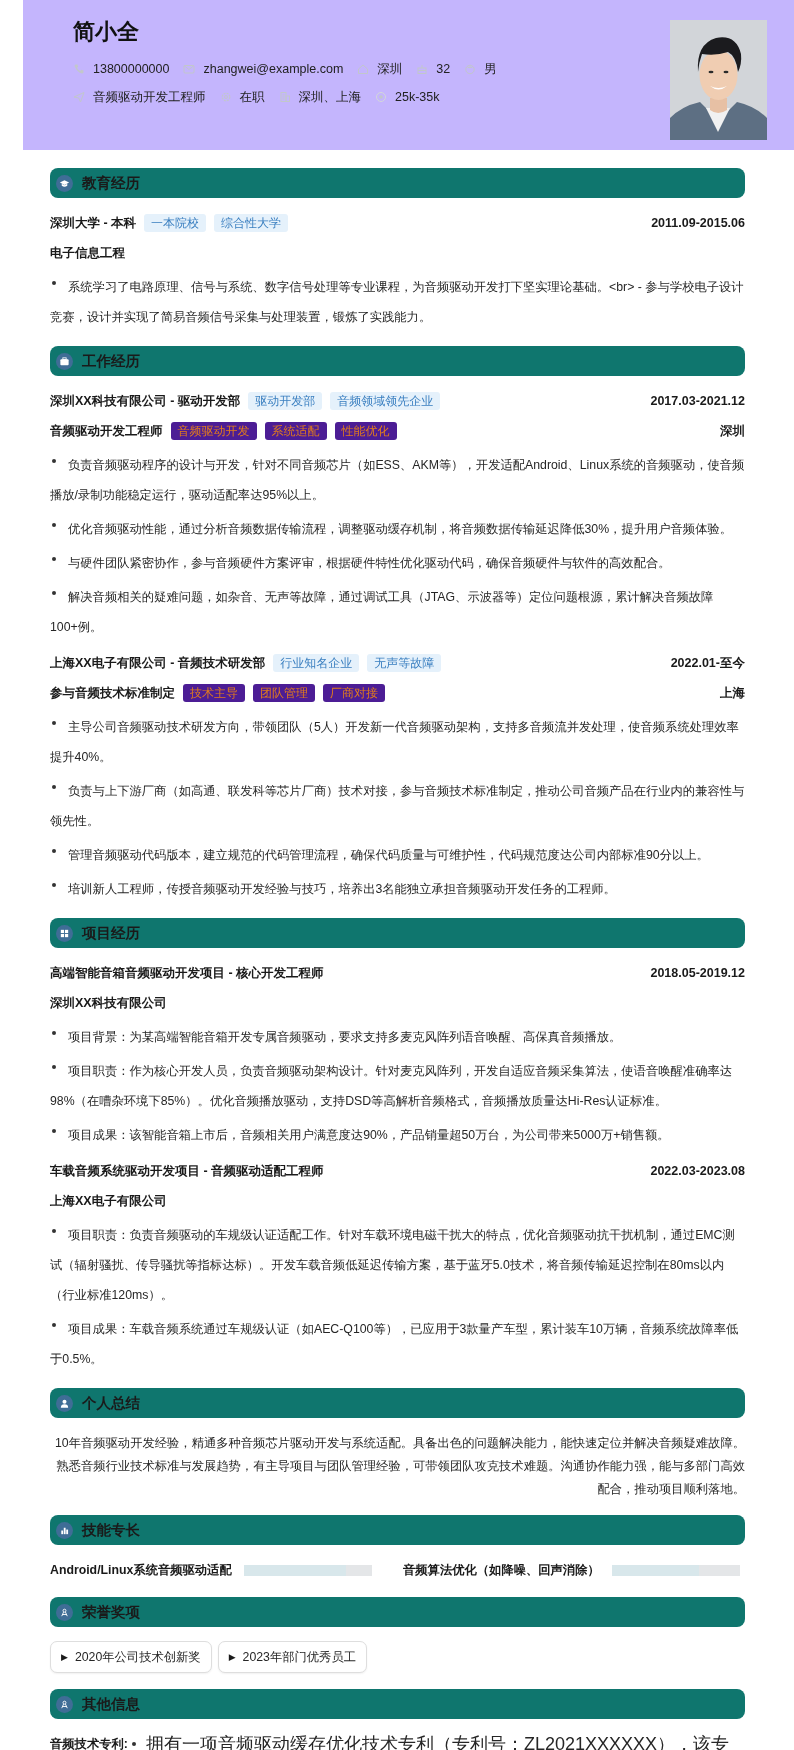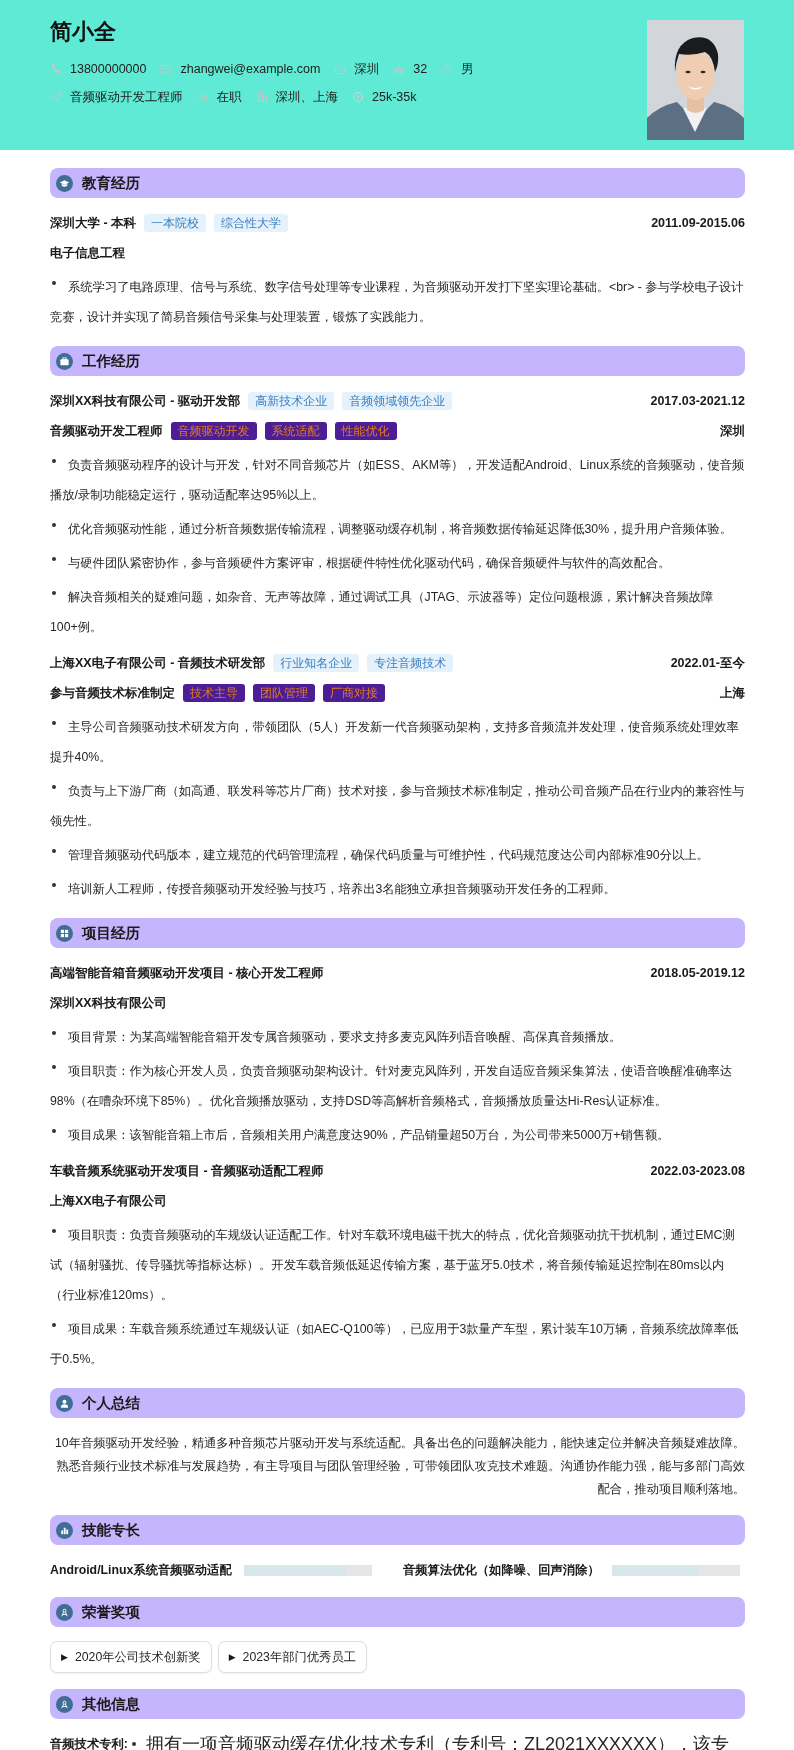--- a/index.html
+++ b/index.html
@@ -6,22 +6,23 @@
   body {
     width: 794px;
     background: #ffffff;
     font-family: "Liberation Sans", "DejaVu Sans", sans-serif;
     color: #1f1f1f;
     font-size: 12.5px;
   }
   .header {
     position: relative;
     height: 150px;
-    background: #5eead4;
+    background: #c4b5fd;
     padding: 18px 54px 0 50px;
+    margin-left: 23px;
   }
   .name {
     font-size: 22px;
     font-weight: bold;
     color: #111;
     line-height: 28px;
     margin-bottom: 12px;
   }
   .info-row {
     display: flex;
@@ -42,21 +43,21 @@
     left: 647px; top: 20px;
     width: 97px; height: 120px;
     background: linear-gradient(180deg, #d3d6da 0%, #cfd3d7 60%, #c9ced3 100%);
     overflow: hidden;
   }
   .main { padding: 18px 49px 30px 50px; }
   .section { margin-bottom: 14px; }
   .sec-head {
     display: flex; align-items: center;
     height: 30px;
-    background: #c4b5fd;
+    background: #0f766e;
     border-radius: 8px;
     padding-left: 6px;
     margin-bottom: 14px;
   }
   .sec-icon {
     width: 17px; height: 17px; border-radius: 50%;
     background: #3f6d96;
     display: inline-flex; align-items: center; justify-content: center;
     margin-right: 9px;
   }
@@ -264,21 +265,21 @@
             <rect x="1.5" y="3.5" width="9" height="6.5" rx="1" fill="#fff"></rect>
             <rect x="4.2" y="2" width="3.6" height="2" fill="none" stroke="#fff" stroke-width="0.9"></rect>
           </svg>
       </span>
       <span class="sec-title">工作经历</span>
     </div>
 
     <div class="row">
       <div class="row-left">
         <span class="bold">深圳XX科技有限公司 - 驱动开发部</span>
-        <span class="tag blue">高新技术企业</span>
+        <span class="tag blue">驱动开发部</span>
         <span class="tag blue">音频领域领先企业</span>
       </div>
       <span class="date">2017.03-2021.12</span>
     </div>
     <div class="row">
       <div class="row-left">
         <span class="bold">音频驱动开发工程师</span>
         <span class="tag orange">音频驱动开发</span>
         <span class="tag orange">系统适配</span>
         <span class="tag orange">性能优化</span>
@@ -289,21 +290,21 @@
       <li class="wrap-flush">负责音频驱动程序的设计与开发，针对不同音频芯片（如ESS、AKM等），开发适配Android、Linux系统的音频驱动，使音频播放/录制功能稳定运行，驱动适配率达95%以上。</li>
       <li class="wrap-flush">优化音频驱动性能，通过分析音频数据传输流程，调整驱动缓存机制，将音频数据传输延迟降低30%，提升用户音频体验。</li>
       <li class="wrap-flush">与硬件团队紧密协作，参与音频硬件方案评审，根据硬件特性优化驱动代码，确保音频硬件与软件的高效配合。</li>
       <li class="wrap-flush">解决音频相关的疑难问题，如杂音、无声等故障，通过调试工具（JTAG、示波器等）定位问题根源，累计解决音频故障100+例。</li>
     </ul>
 
     <div class="row" style="margin-top:10px">
       <div class="row-left">
         <span class="bold">上海XX电子有限公司 - 音频技术研发部</span>
         <span class="tag blue">行业知名企业</span>
-        <span class="tag blue">专注音频技术</span>
+        <span class="tag blue">无声等故障</span>
       </div>
       <span class="date">2022.01-至今</span>
     </div>
     <div class="row">
       <div class="row-left">
         <span class="bold">参与音频技术标准制定</span>
         <span class="tag orange">技术主导</span>
         <span class="tag orange">团队管理</span>
         <span class="tag orange">厂商对接</span>
       </div>

